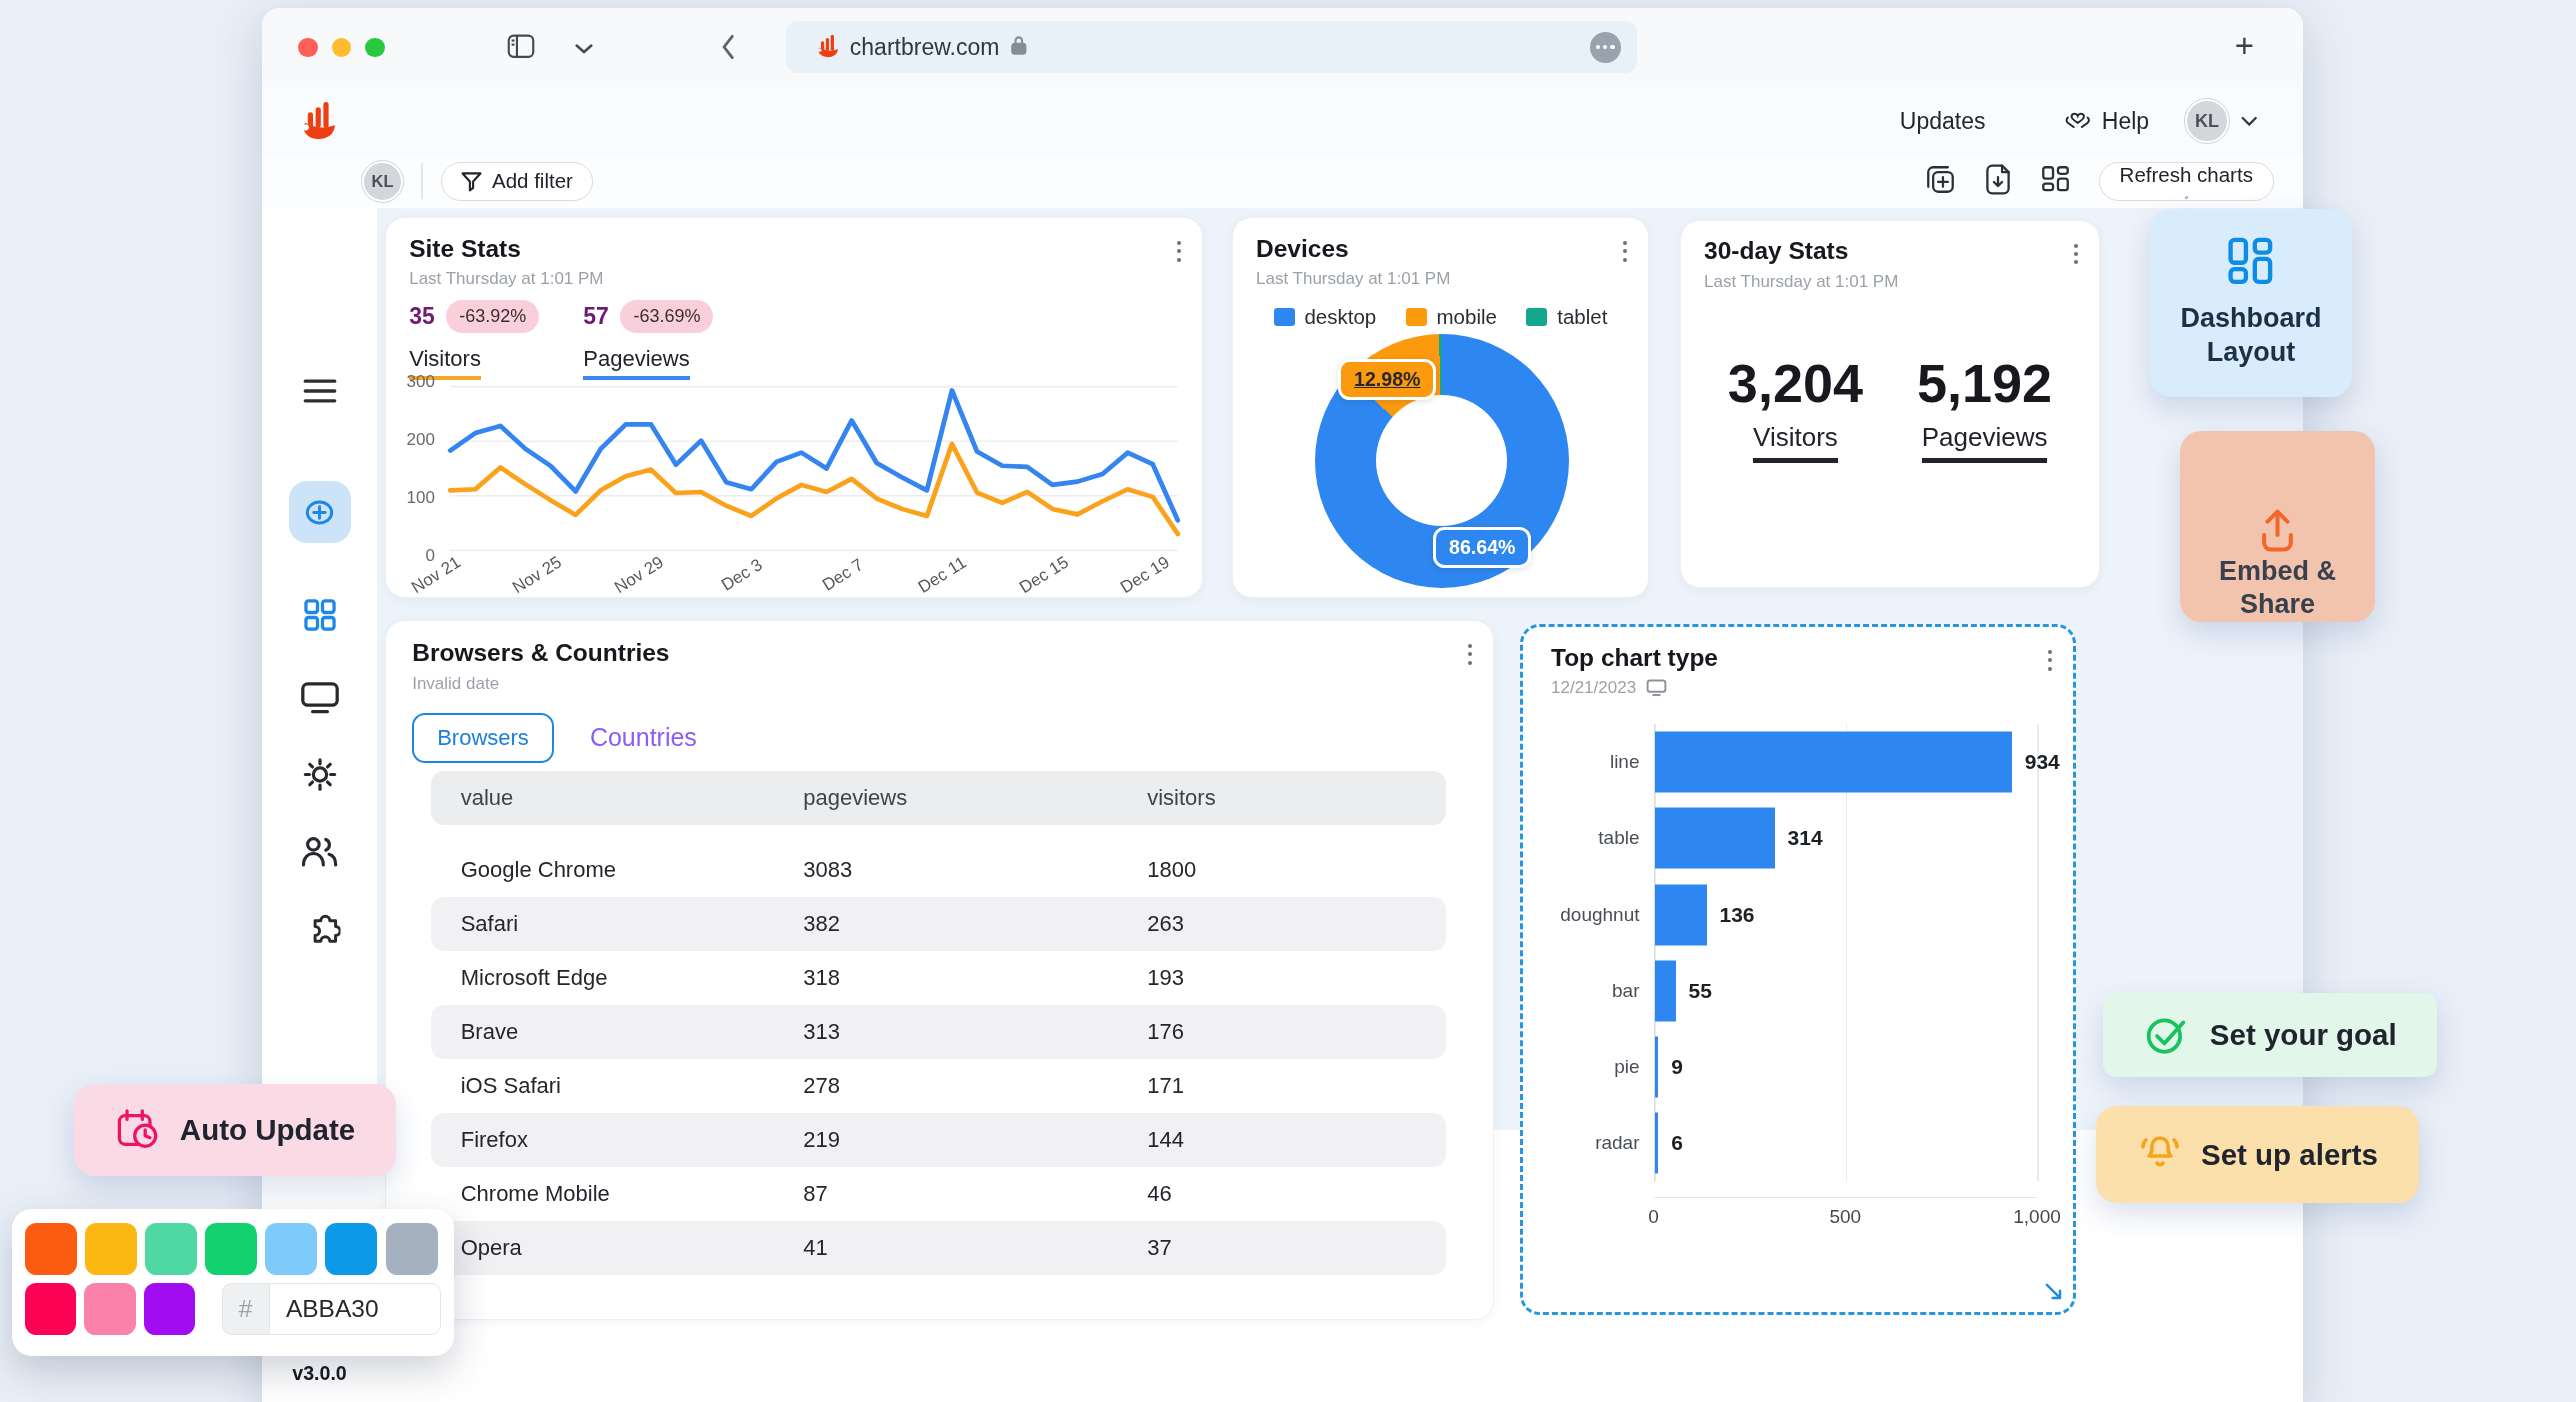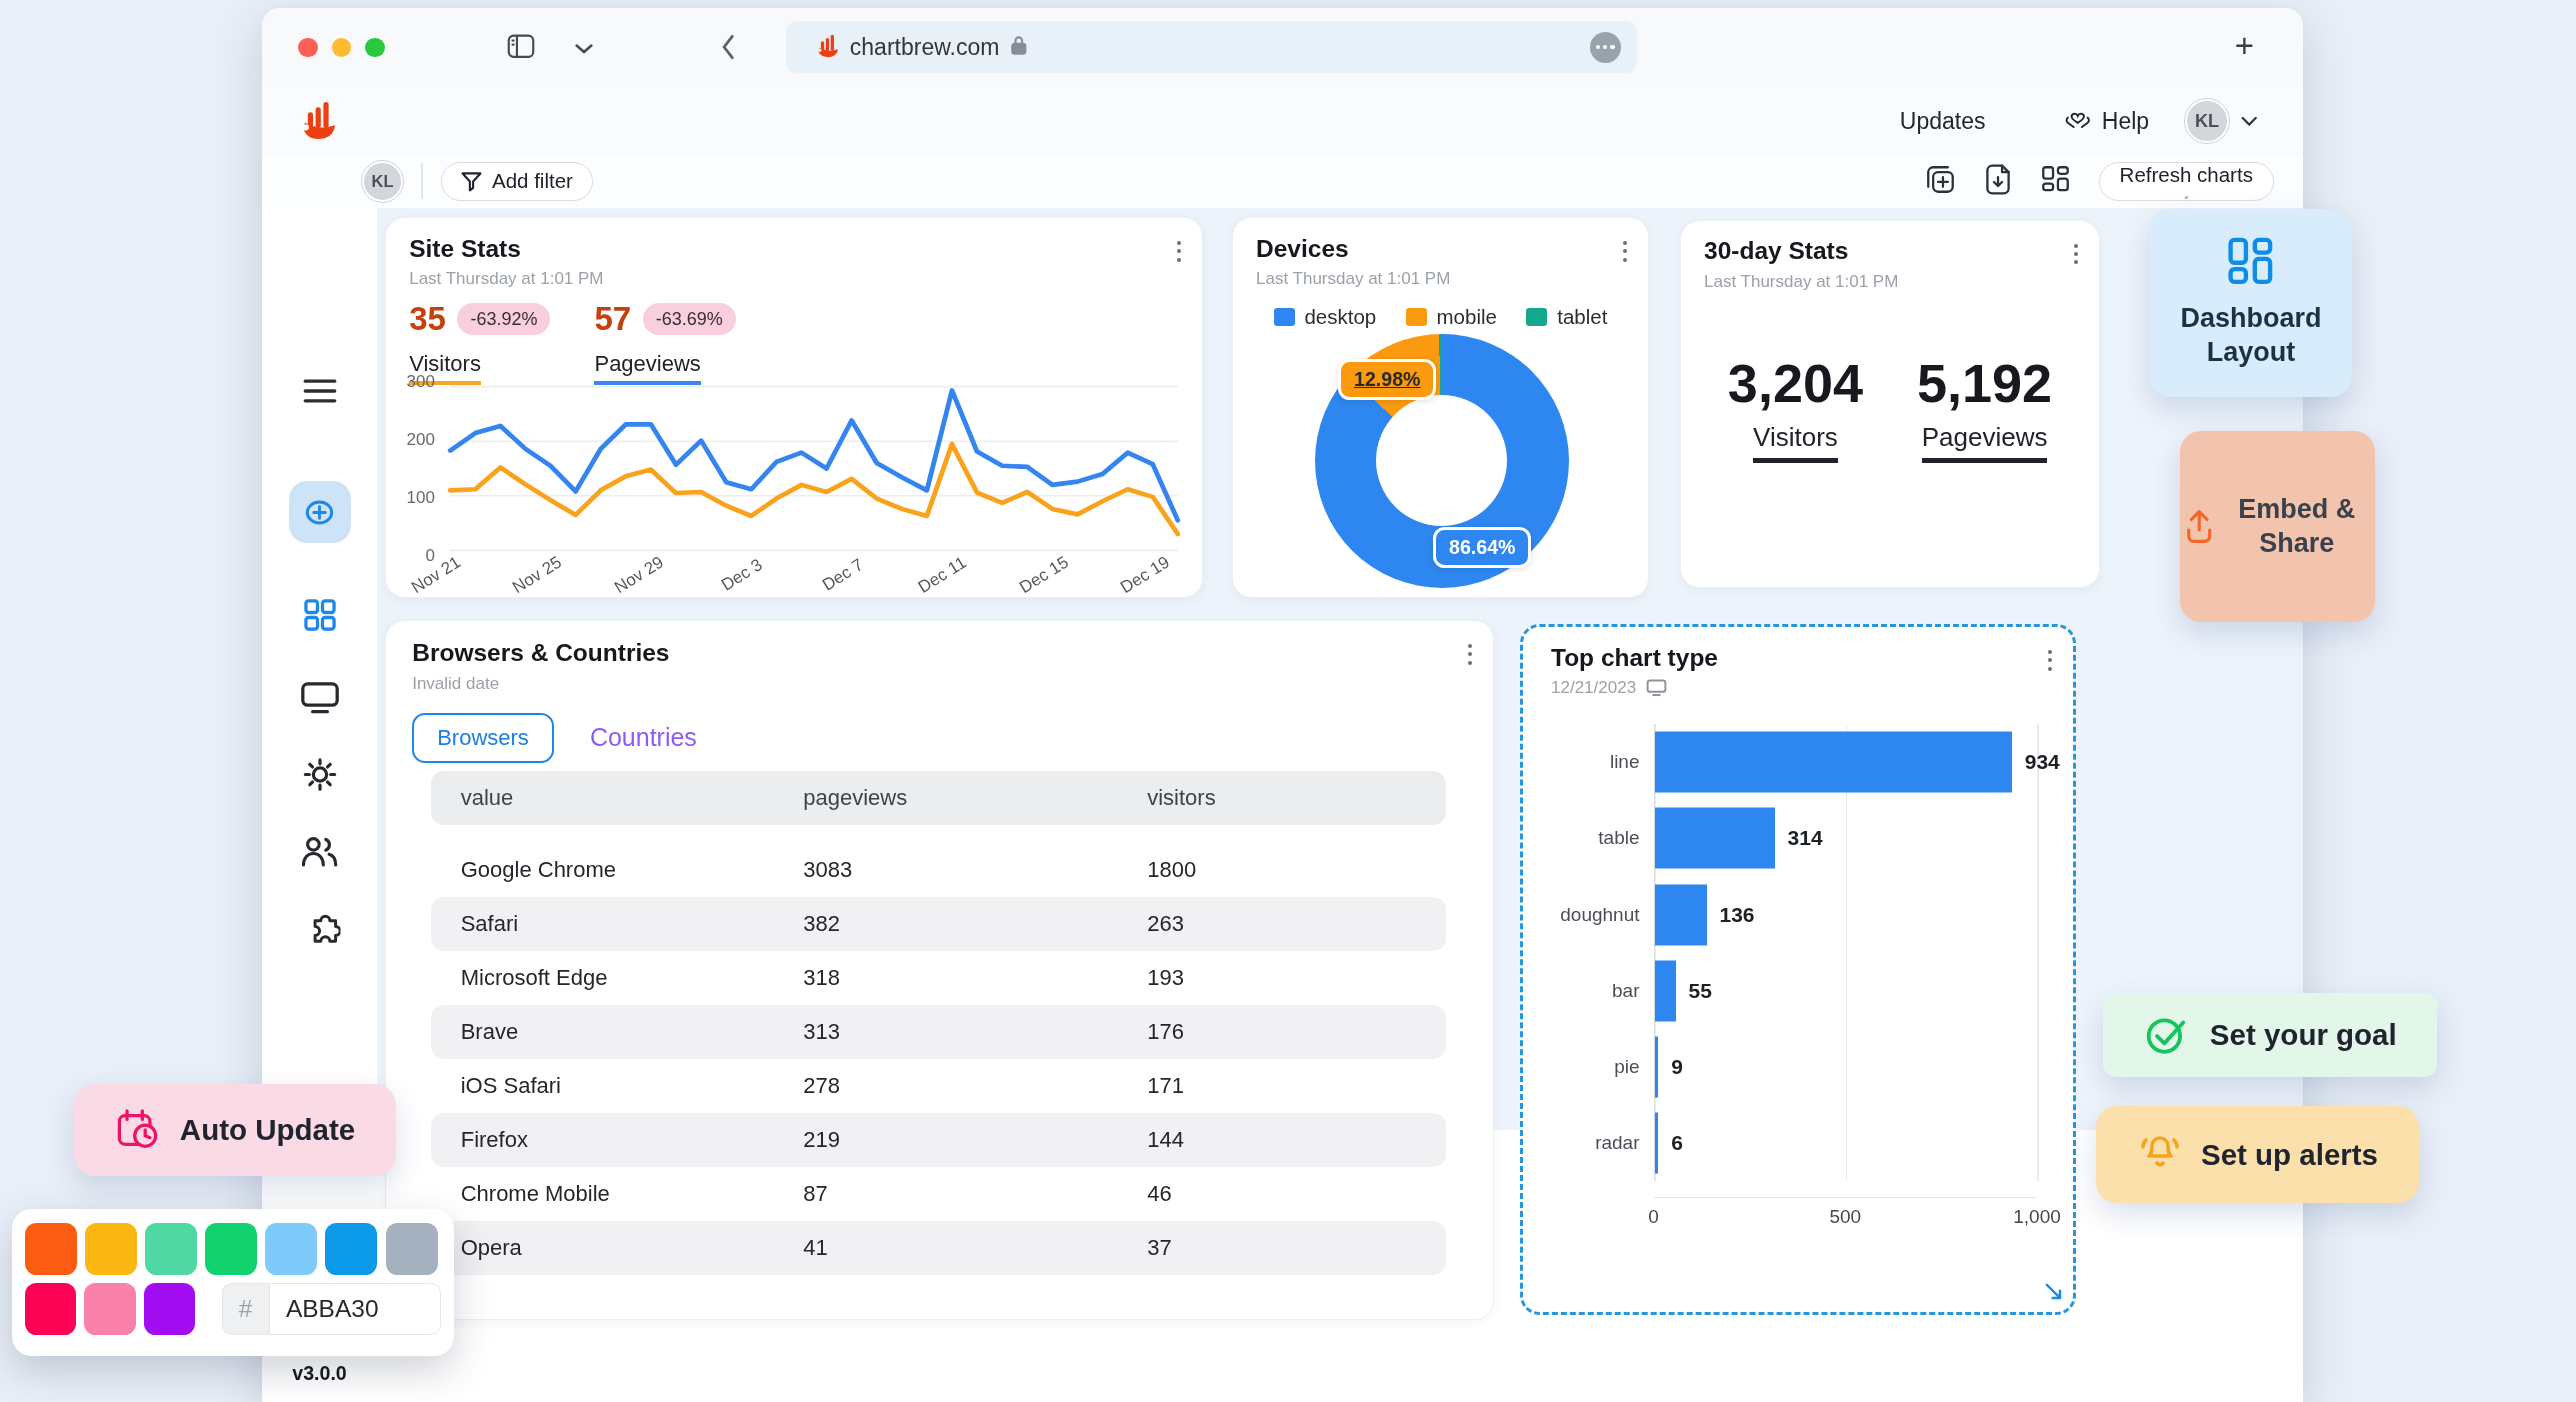--- a/index.html
+++ b/index.html
@@ -60,21 +60,21 @@
   .card { position:absolute; background:#fff; border-radius:19.6px; border:0.8px solid #eceff3;
     box-shadow:0 2.5px 9.8px rgba(40,60,100,.05); }
   .card-title { font-size:24.5px; font-weight:700; color:#16181d; }
   .card-sub { font-size:17px; color:#9ba1a9; margin-top:6.5px; }
   .kebab { position:absolute; right:21px; top:23px; display:flex; flex-direction:column; gap:4.1px; }
   .kebab i { width:4.1px; height:4.1px; border-radius:50%; background:#6b7077; }
 
   
   .metric-row { position:absolute; left:23px; top:82px; display:flex; gap:44px; }
   .metric-head { display:flex; align-items:center; gap:11.5px; }
-  .metric-val { font-size:33px; font-weight:700; color:#c2410c; }
+  .metric-val { font-size:23px; font-weight:700; color:#701a75; }
   .metric-badge { background:#f9cfdb; color:#3c2c31; font-size:18px; padding:5.7px 13px; border-radius:817px; }
   .metric-label { display:inline-block; font-size:22px; color:#202329; margin-top:13px; padding-bottom:4.1px; border-bottom:4.9px solid; }
   .u-orange { border-color:#f5a623; } .u-blue { border-color:#3c87f0; }
   .line-plot { position:absolute; left:61px; right:21px; top:164px; height:173px; }
   .line-plot svg { width:100%; height:100%; }
   .ylabs { position:absolute; left:9.8px; width:39px; top:164px; height:173px; }
   .ylab { position:absolute; right:0; font-size:17px; color:#66696e; }
   .xlabs { position:absolute; left:61px; right:21px; top:344px; height:39px; }
   .xlab { position:absolute; font-size:17px; color:#55585d; transform:translate(-70%,3.3px) rotate(-32deg); white-space:nowrap; }
 
@@ -120,21 +120,21 @@
   .hval { position:absolute; font-size:21px; font-weight:700; color:#1d2025; transform:translateY(-50%); white-space:nowrap; }
   .hticks { position:absolute; left:106px; right:0; bottom:8.2px; height:28px; border-top:1.6px solid #e3e5e8; }
   .htick { position:absolute; top:8.2px; font-size:19px; color:#44474c; transform:translateX(-50%); }
   .resize-handle { position:absolute; right:6.5px; bottom:4.9px; color:#1a8ce8; }
 
   
   .float-card { position:absolute; z-index:5; box-shadow:0 11.5px 28px rgba(31,61,135,.16); }
   .cta-dashboard { left:2150px; top:209px; width:202px; height:188px; border-radius:21px; background:#d8ecfb;
     display:flex; flex-direction:column; align-items:center; justify-content:center; gap:14.7px; }
   .cta-embed { left:2180px; top:431px; width:195px; height:191px; border-radius:21px; background:#f3c4ad;
-    display:flex; flex-direction:row; align-items:center; justify-content:flex-end; }
+    display:flex; flex-direction:column; align-items:center; justify-content:flex-end; }
   .cta-text { font-size:27px; font-weight:700; color:#1e2c40; text-align:center; line-height:1.25; }
   .cta-goal { left:2103px; top:993px; width:334px; height:84px; border-radius:13px; background:#e2f6ea;
     display:flex; align-items:center; justify-content:center; gap:19.6px; }
   .cta-alerts { left:2096px; top:1106px; width:323px; height:97px; border-radius:21px; background:#fbe0ac;
     display:flex; align-items:center; justify-content:center; gap:18px; }
   .cta-auto { left:74px; top:1084px; width:322px; height:92px; border-radius:21px; background:#fadae4;
     display:flex; align-items:center; justify-content:center; gap:18px; }
   .row-text { font-size:29.5px; font-weight:700; color:#20242e; white-space:nowrap; }
 
   

